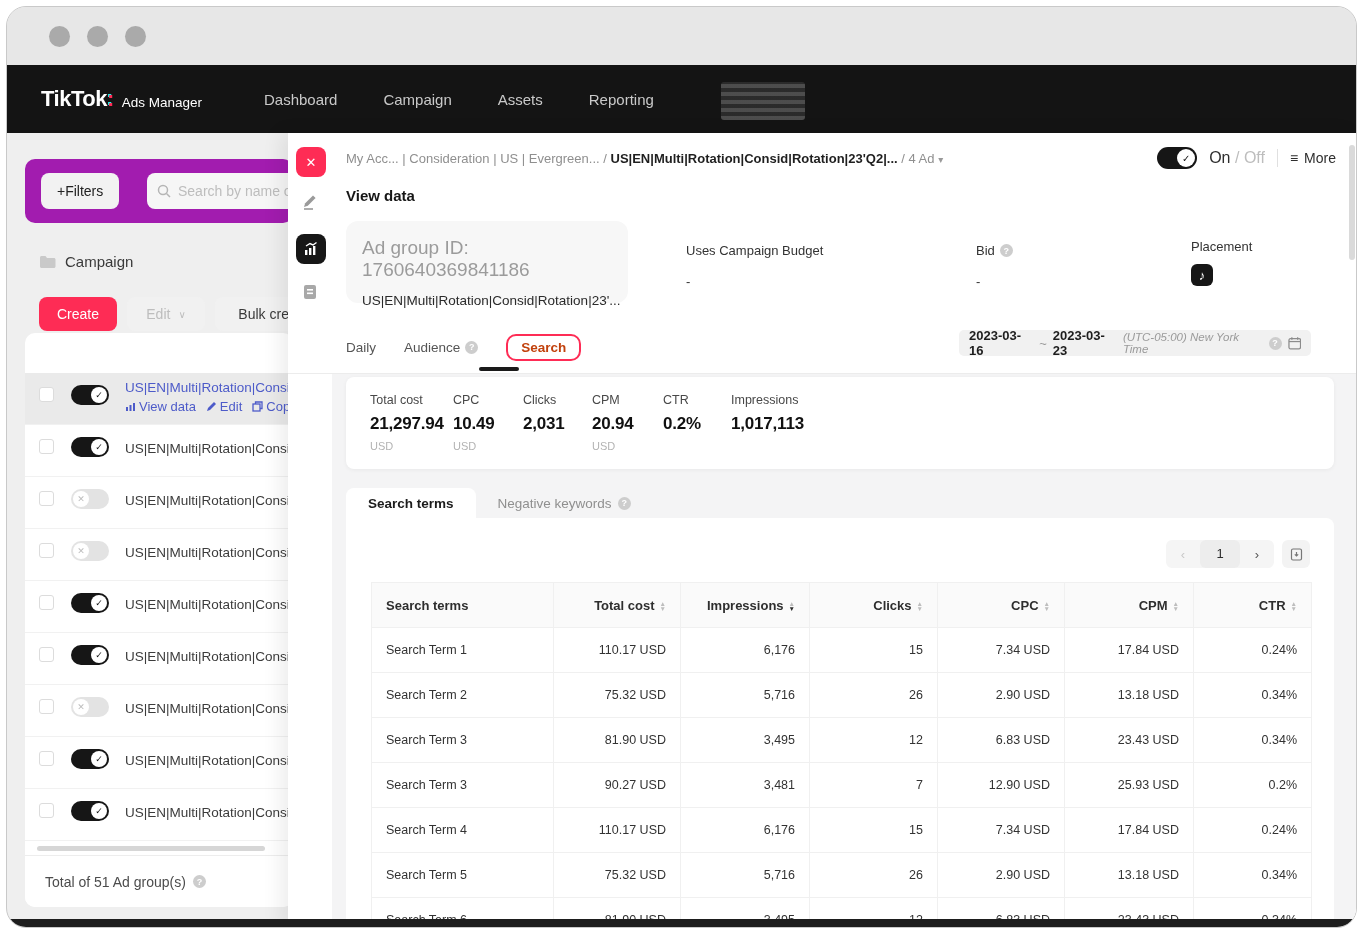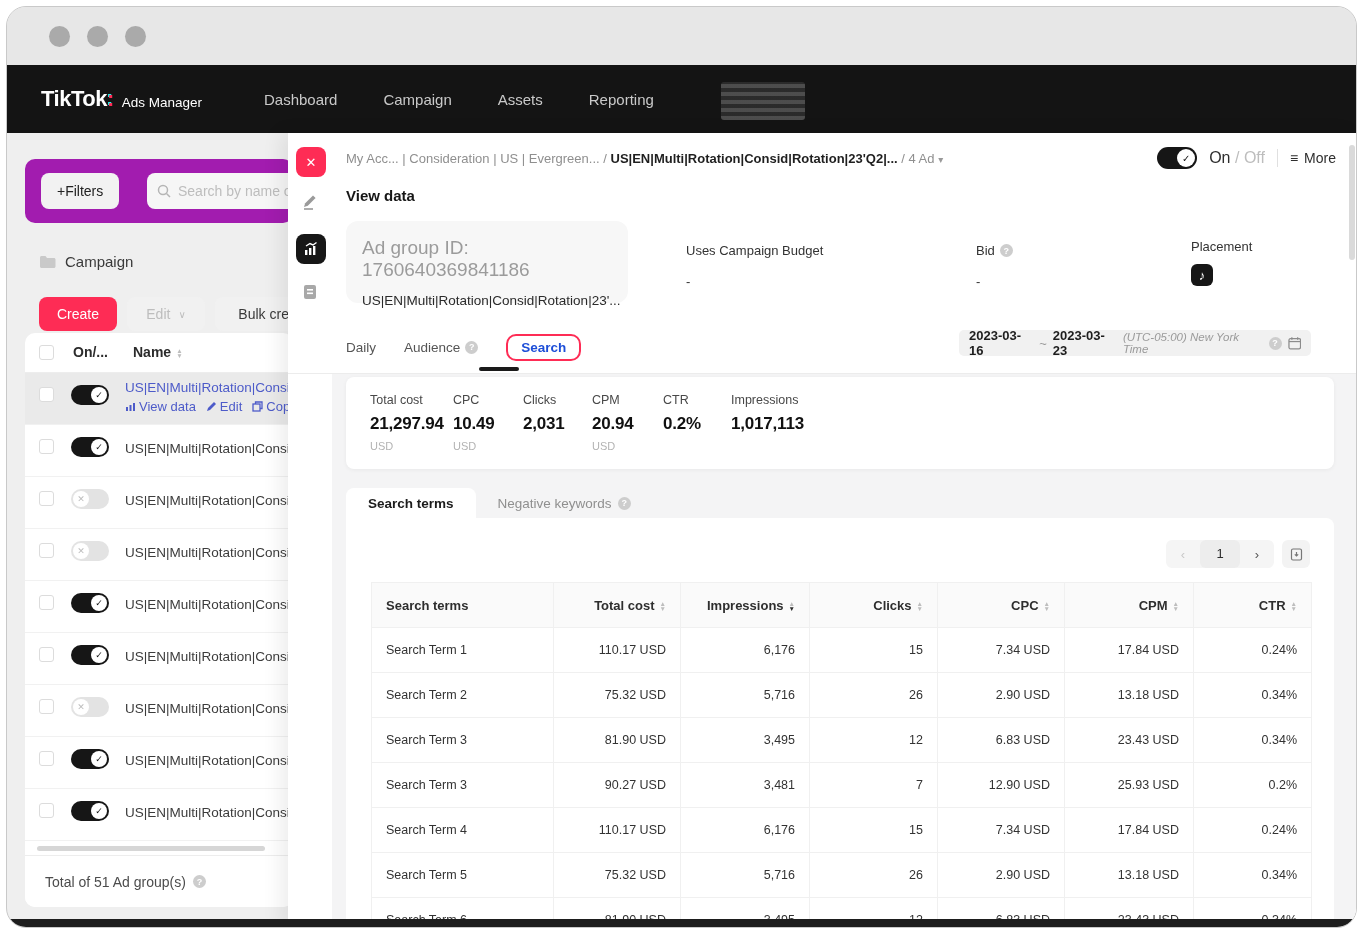--- a/index.html
+++ b/index.html
@@ -93,21 +93,21 @@
   .info-block { left:58px; top:88px; width:282px; height:82px; background:#f7f7f7; border-radius:12px; padding:16px 16px 0; }
   .info-id { font-size:19px; color:#9b9b9b; }
   .info-name { font-size:13.5px; color:#2b2b2b; margin-top:12px; white-space:nowrap; }
   .info-col-label { font-size:13px; color:#333; }
   .info-col-value { font-size:13px; color:#333; margin-top:16px; }
   .tiktok-chip { width:22px; height:22px; background:#161616; border-radius:6px; color:#fff; font-size:13px;
     display:flex; align-items:center; justify-content:center; margin-top:10px; }
 
   .view-tabs { left:58px; top:198px; display:flex; align-items:center; gap:28px; height:32px; }
   .vtab { font-size:13.5px; color:#555; display:flex; align-items:center; gap:5px; cursor:pointer; }
-  .vtab.active-box { border:2px solid #fe2c55; border-radius:10px; padding:4px 13px; color:#1d4ed8; font-weight:bold; }
+  .vtab.active-box { border:2px solid #fe2c55; border-radius:10px; padding:4px 13px; color:#c2410c; font-weight:bold; }
   .tab-underline { left:191px; top:234px; width:40px; height:4px; background:#1a1a1a; border-radius:2px; }
   .section-divider { left:0; top:240px; width:100%; height:1px; background:#ececec; }
   .gray-zone { left:44px; top:241px; width:1026px; height:555px; background:#f4f4f5; }
 
   .date-chip { left:671px; top:197px; width:352px; height:26px; background:#f1f1f1; border-radius:5px;
     display:flex; align-items:center; padding:0 10px; gap:6px; font-size:13px; color:#9a9a9a; }
   .date-chip b { color:#1d1d1d; font-weight:bold; }
   .date-chip .tz { font-size:11.5px;font-style:italic; }
 
   .metrics-card { left:58px; top:244px; width:988px; height:92px; background:#fff; border-radius:8px;
@@ -189,28 +189,20 @@
   </div>
 
   <div class="abs btn create-btn">Create</div>
   <div class="abs btn edit-btn">
       <span>Edit</span>
       <span style="font-size:10px;">∨</span>
     </div>
   <div class="abs btn bulk-btn">Bulk create/E</div>
 
   <div class="abs list-card">
-    <div class="abs list-header">
-      <div class="abs checkbox" style="left:14px;top:12px"></div>
-      <div class="abs col-on">On/...</div>
-      <div class="abs col-name"><span>Name</span><span class="sort">
-            <span>▲</span>
-            <span class="dn">▼</span>
-          </span></div>
-    </div>
 
     <div class="abs row selected" style="top:40px">
       <div class="checkbox"></div>
       <div class="toggle on">
           <div class="knob">✓</div>
         </div>
       <div class="abs row-name">US|EN|Multi|Rotation|Consid|R</div>
       <div class="abs row-actions">
         <span class="lnk">
             <svg width="11" height="11" viewBox="0 0 11 11">

